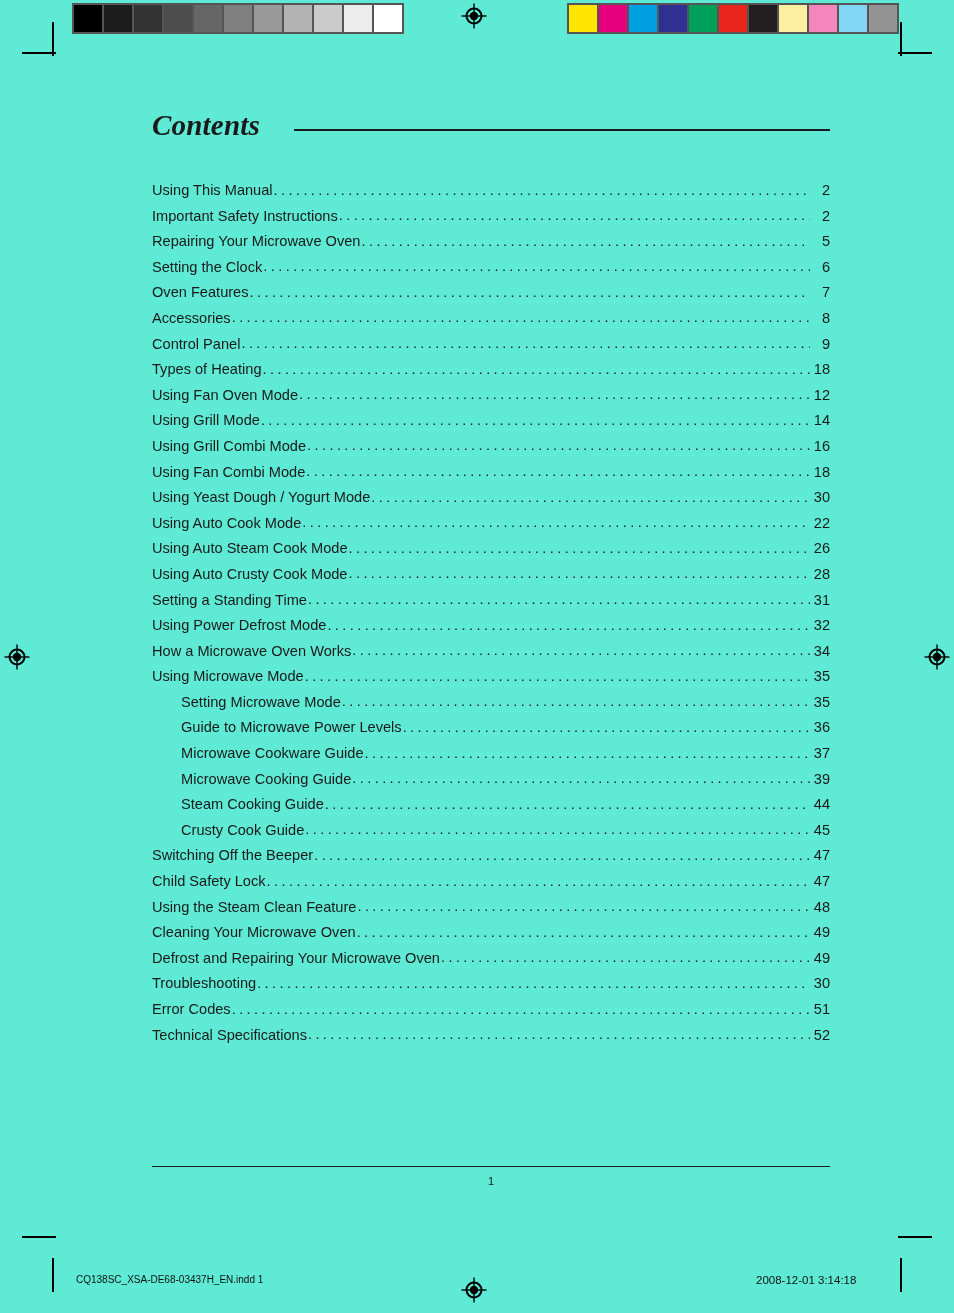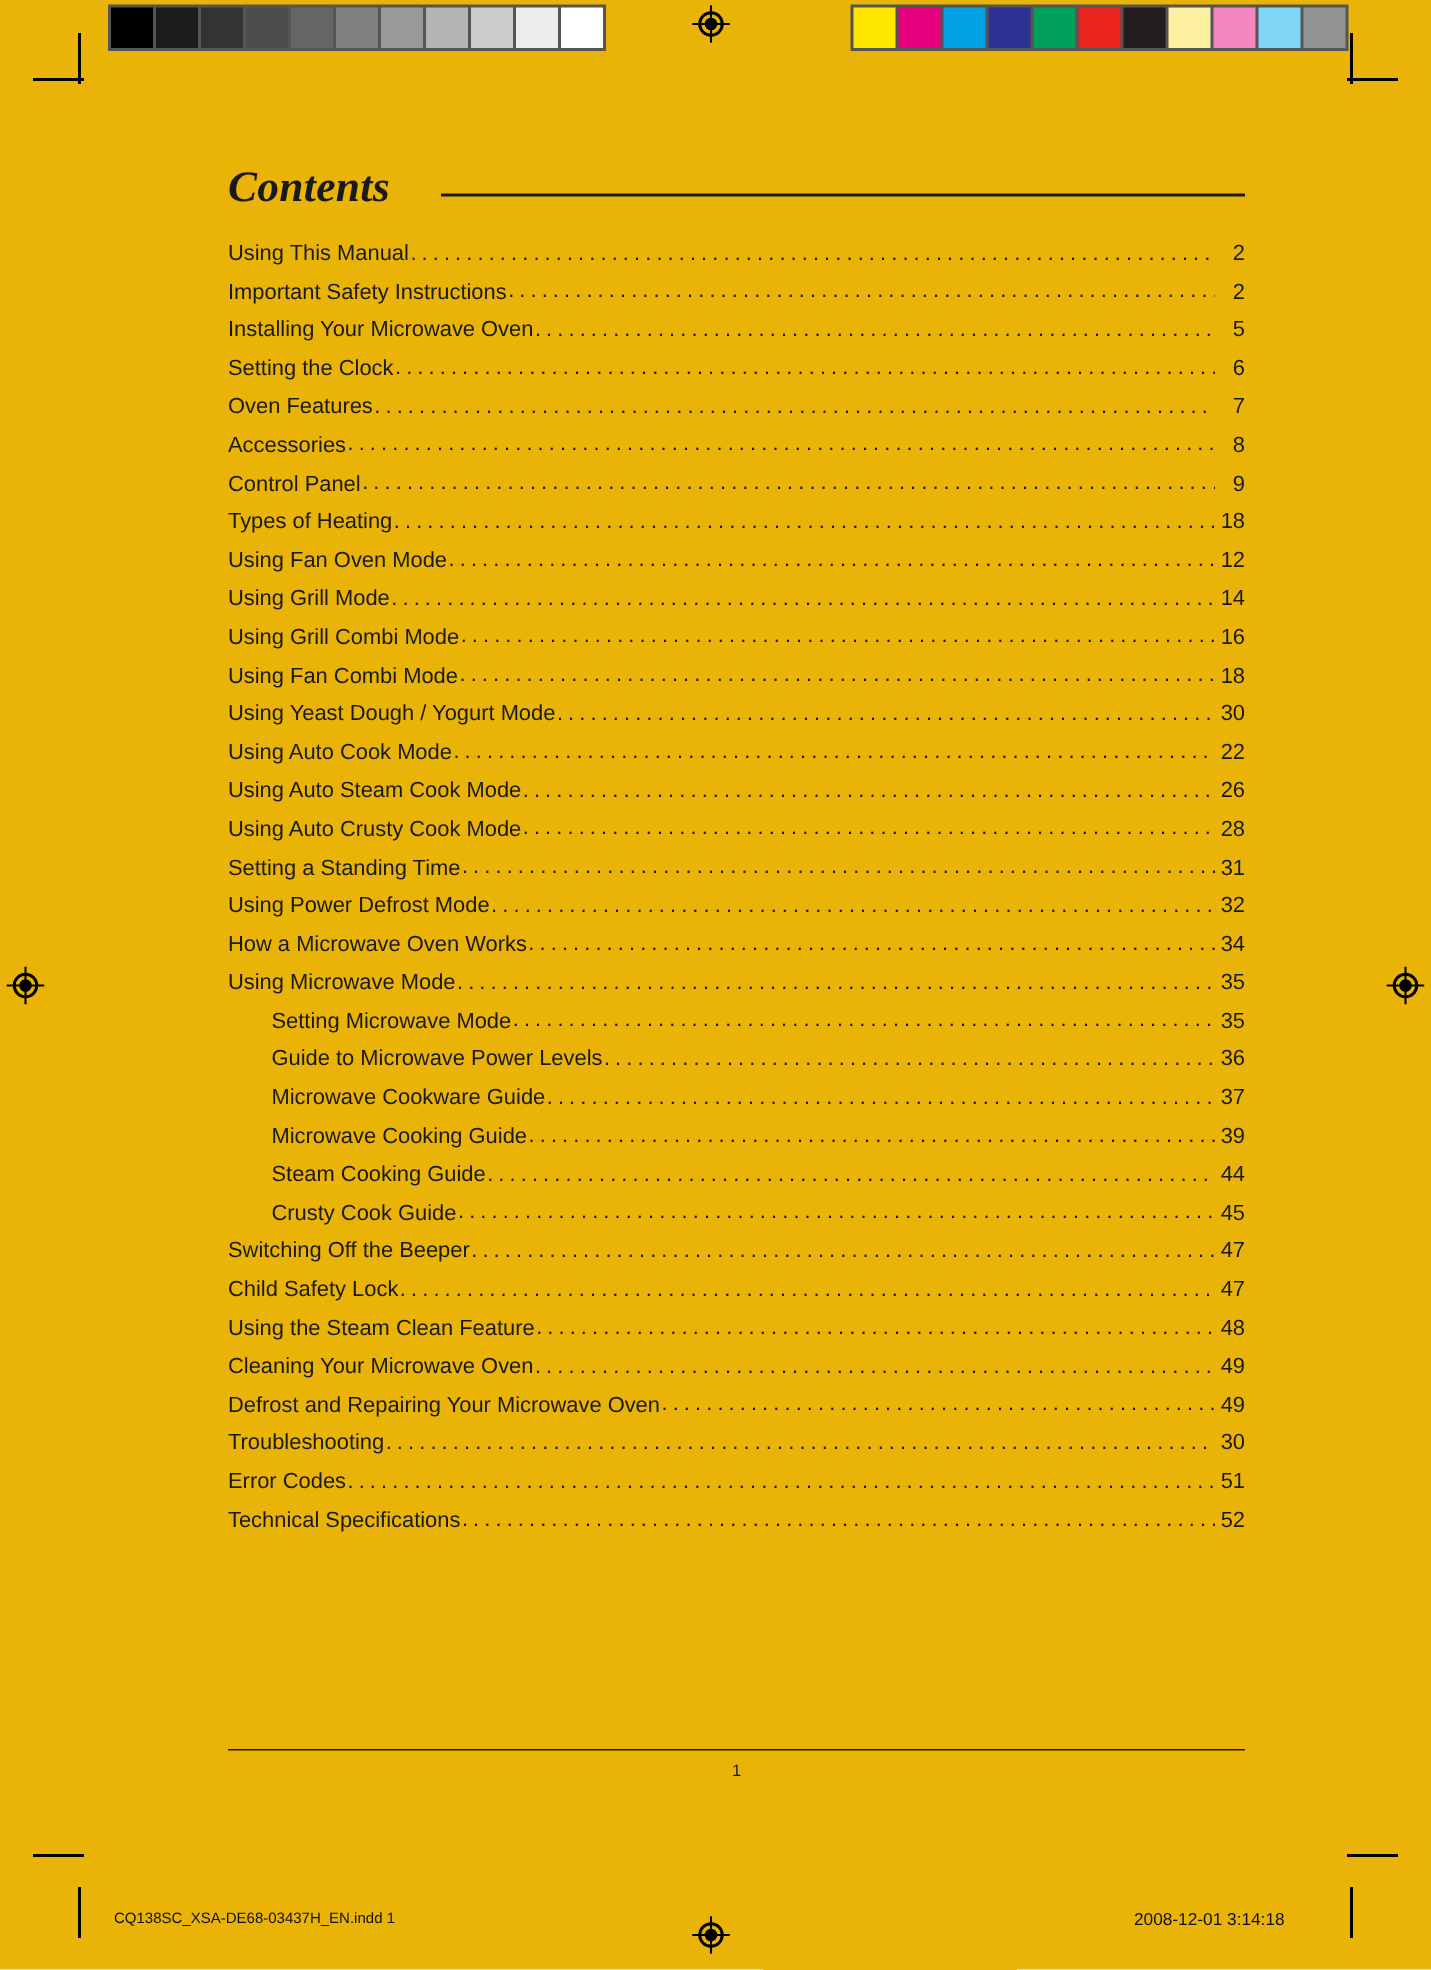--- a/index.html
+++ b/index.html
@@ -8,21 +8,21 @@
     background: #ffffff;
   }
   body {
     font-family: "Liberation Sans", sans-serif;
     color: #1a1a1a;
   }
   #page {
     position: relative;
     width: 954px;
     height: 1313px;
-    background: #eab308;
+    background: #5eead4;
     overflow: hidden;
   }
 
   
   .swatch-strip {
     position: absolute;
     top: 3px;
     display: flex;
     background: #555555;
     padding: 2px;
@@ -91,21 +91,21 @@
   #heading-rule {
     flex: 1;
     height: 2px;
     background: #1a1a1a;
     margin-left: 34px;
     margin-top: 9px;
   }
 
   
   #toc {
-    margin-top: 16px;
+    margin-top: 37px;
   }
   .toc-entry {
     display: flex;
     align-items: baseline;
     font-size: 14.6px;
     line-height: 14px;
     height: 25.6px;
     color: #1a1a1a;
     white-space: nowrap;
   }
@@ -253,21 +253,21 @@
           <span class="toc-label">Using This Manual</span>
           <span class="toc-leader">.........................................................................................</span>
           <span class="toc-page">2</span>
         </div>
         <div class="toc-entry">
           <span class="toc-label">Important Safety Instructions</span>
           <span class="toc-leader">.........................................................................................</span>
           <span class="toc-page">2</span>
         </div>
         <div class="toc-entry">
-          <span class="toc-label">Installing Your Microwave Oven</span>
+          <span class="toc-label">Repairing Your Microwave Oven</span>
           <span class="toc-leader">.........................................................................................</span>
           <span class="toc-page">5</span>
         </div>
         <div class="toc-entry">
           <span class="toc-label">Setting the Clock</span>
           <span class="toc-leader">.........................................................................................</span>
           <span class="toc-page">6</span>
         </div>
         <div class="toc-entry">
           <span class="toc-label">Oven Features</span>

